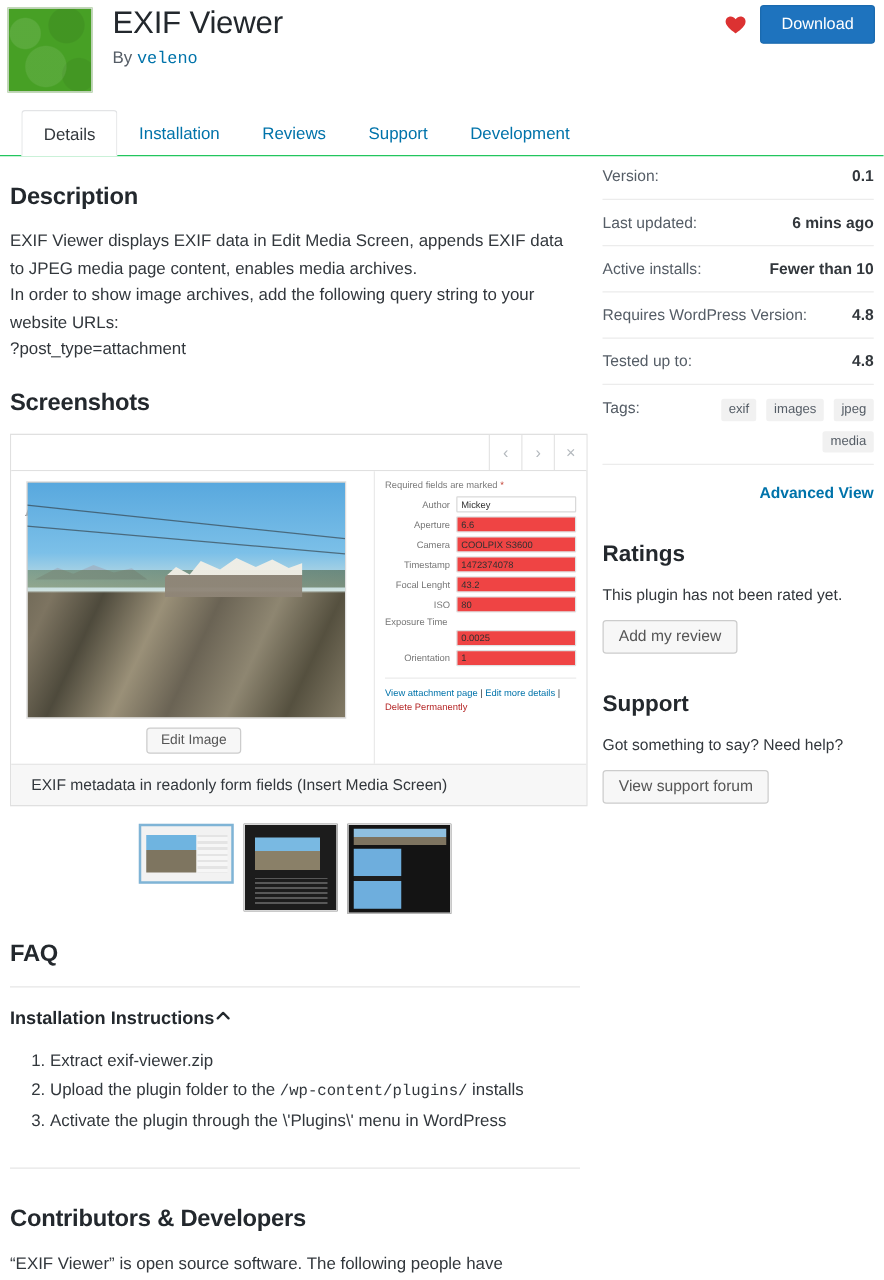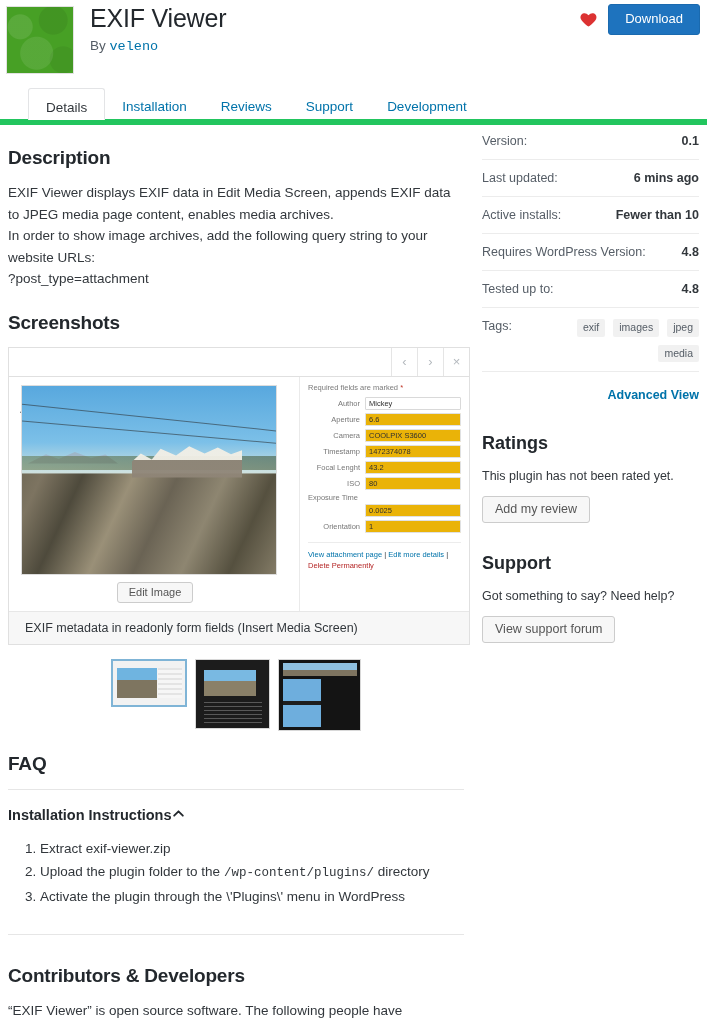--- a/index.html
+++ b/index.html
@@ -62,22 +62,22 @@
     border-radius: 3px;
     padding: 6px 16px 7px 16px;
     font-size: 13px;
     font-family: inherit;
     cursor: pointer;
     line-height: 1.2;
   }
 
   
   .tabs {
-    border-bottom: 6px solid #22c55e;
-    padding-left: 28px;
+    border-bottom: 1px solid #22c55e;
+    padding-left: 17px;
     height: 37px;
     display: flex;
     align-items: stretch;
   }
   .tab {
     font-size: 13.5px;
     color: #0073aa;
     padding: 10px 17px 9px 17px;
     cursor: pointer;
     position: relative;
@@ -204,21 +204,21 @@
   .field-label {
     width: 52px;
     text-align: right;
     font-size: 7.5px;
     color: #777;
     flex: none;
   }
   .field-input {
     flex: 1;
     height: 13px;
-    background: #eab308;
+    background: #ef4444;
     border: 1px solid #e0e1e2;
     font-size: 7.5px;
     color: #303030;
     padding: 0 3px;
     line-height: 12px;
     border-radius: 1px;
     overflow: hidden;
     white-space: nowrap;
   }
   .field-input.white { background: #fff; border-color: #d9d9d9; }
@@ -478,21 +478,21 @@
           <svg class="chev-up" viewBox="0 0 24 24" aria-hidden="true">
             <path d="M4 16 L12 8 L20 16" fill="none" stroke="#23282d" stroke-width="3.4" stroke-linecap="round" stroke-linejoin="round"></path>
           </svg>
         </span>
       </div>
       <ol class="faq-list">
         <li>
           <span>Extract exif-viewer.zip</span>
         </li>
         <li>
-          <span>Upload the plugin folder to the </span><code>/wp-content/plugins/</code><span> directory</span>
+          <span>Upload the plugin folder to the </span><code>/wp-content/plugins/</code><span> installs</span>
         </li>
         <li>
           <span>Activate the plugin through the \'Plugins\' menu in WordPress</span>
         </li>
       </ol>
     </div>
 
     <div class="contrib">
       <h2 class="sect">Contributors &amp; Developers</h2>
       <p class="desc-p">“EXIF Viewer” is open source software. The following people have contributed to this plugin.</p>

